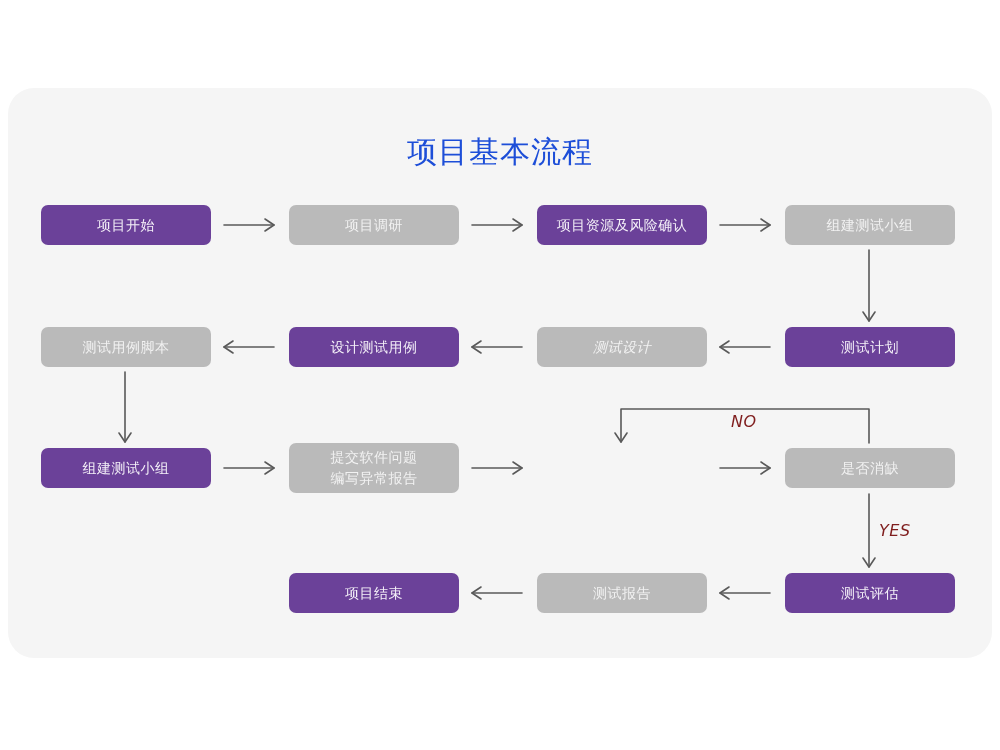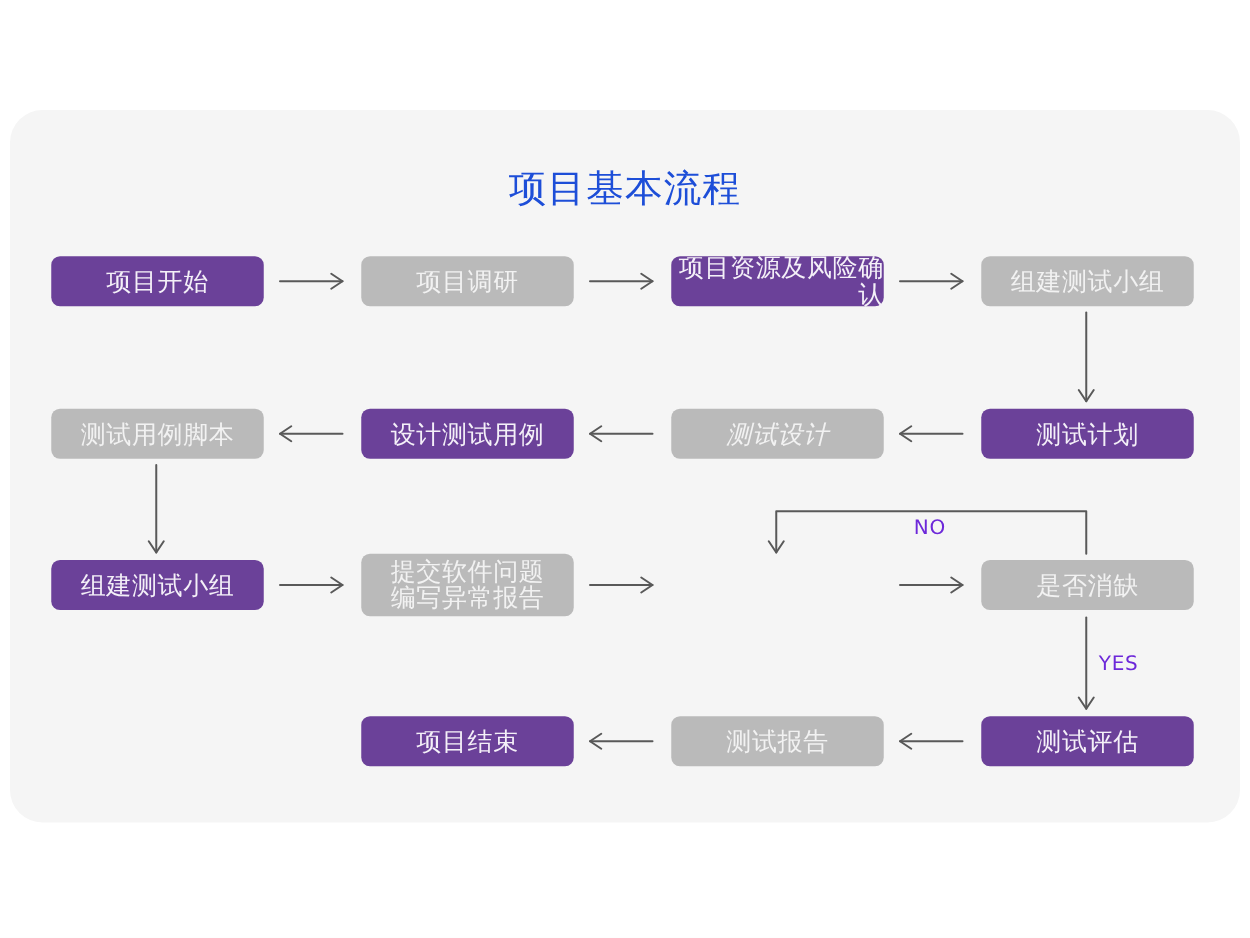--- a/index.html
+++ b/index.html
@@ -40,22 +40,22 @@
     letter-spacing: 1px;
     line-height: 42px;
   }
   .node {
     position: absolute;
     box-sizing: border-box;
     border-radius: 7px;
     display: flex;
     align-items: center;
     justify-content: center;
-    text-align: right;
-    font-size: 20px;
+    text-align: center;
+    font-size: 14px;
     line-height: 21px;
     letter-spacing: 0.5px;
     white-space: pre-line;
     user-select: none;
   }
   .node.purple {
     background: #6b4199;
     color: #f4f0f8;
   }
   .node.gray {
@@ -66,23 +66,24 @@
     position: absolute;
     left: 0;
     top: 0;
     width: 1000px;
     height: 750px;
     pointer-events: none;
   }
   .edge-label {
     position: absolute;
     font-size: 16px;
-    color: #6d28d9;
+    color: #7f1d1d;
     letter-spacing: 0.6px;
     user-select: none;
+    font-style: italic;
   }
 </style>
 </head>
 <body>
 
 <div id="stage">
 
   <div id="card"></div>
 
   <div id="title">项目基本流程</div>

